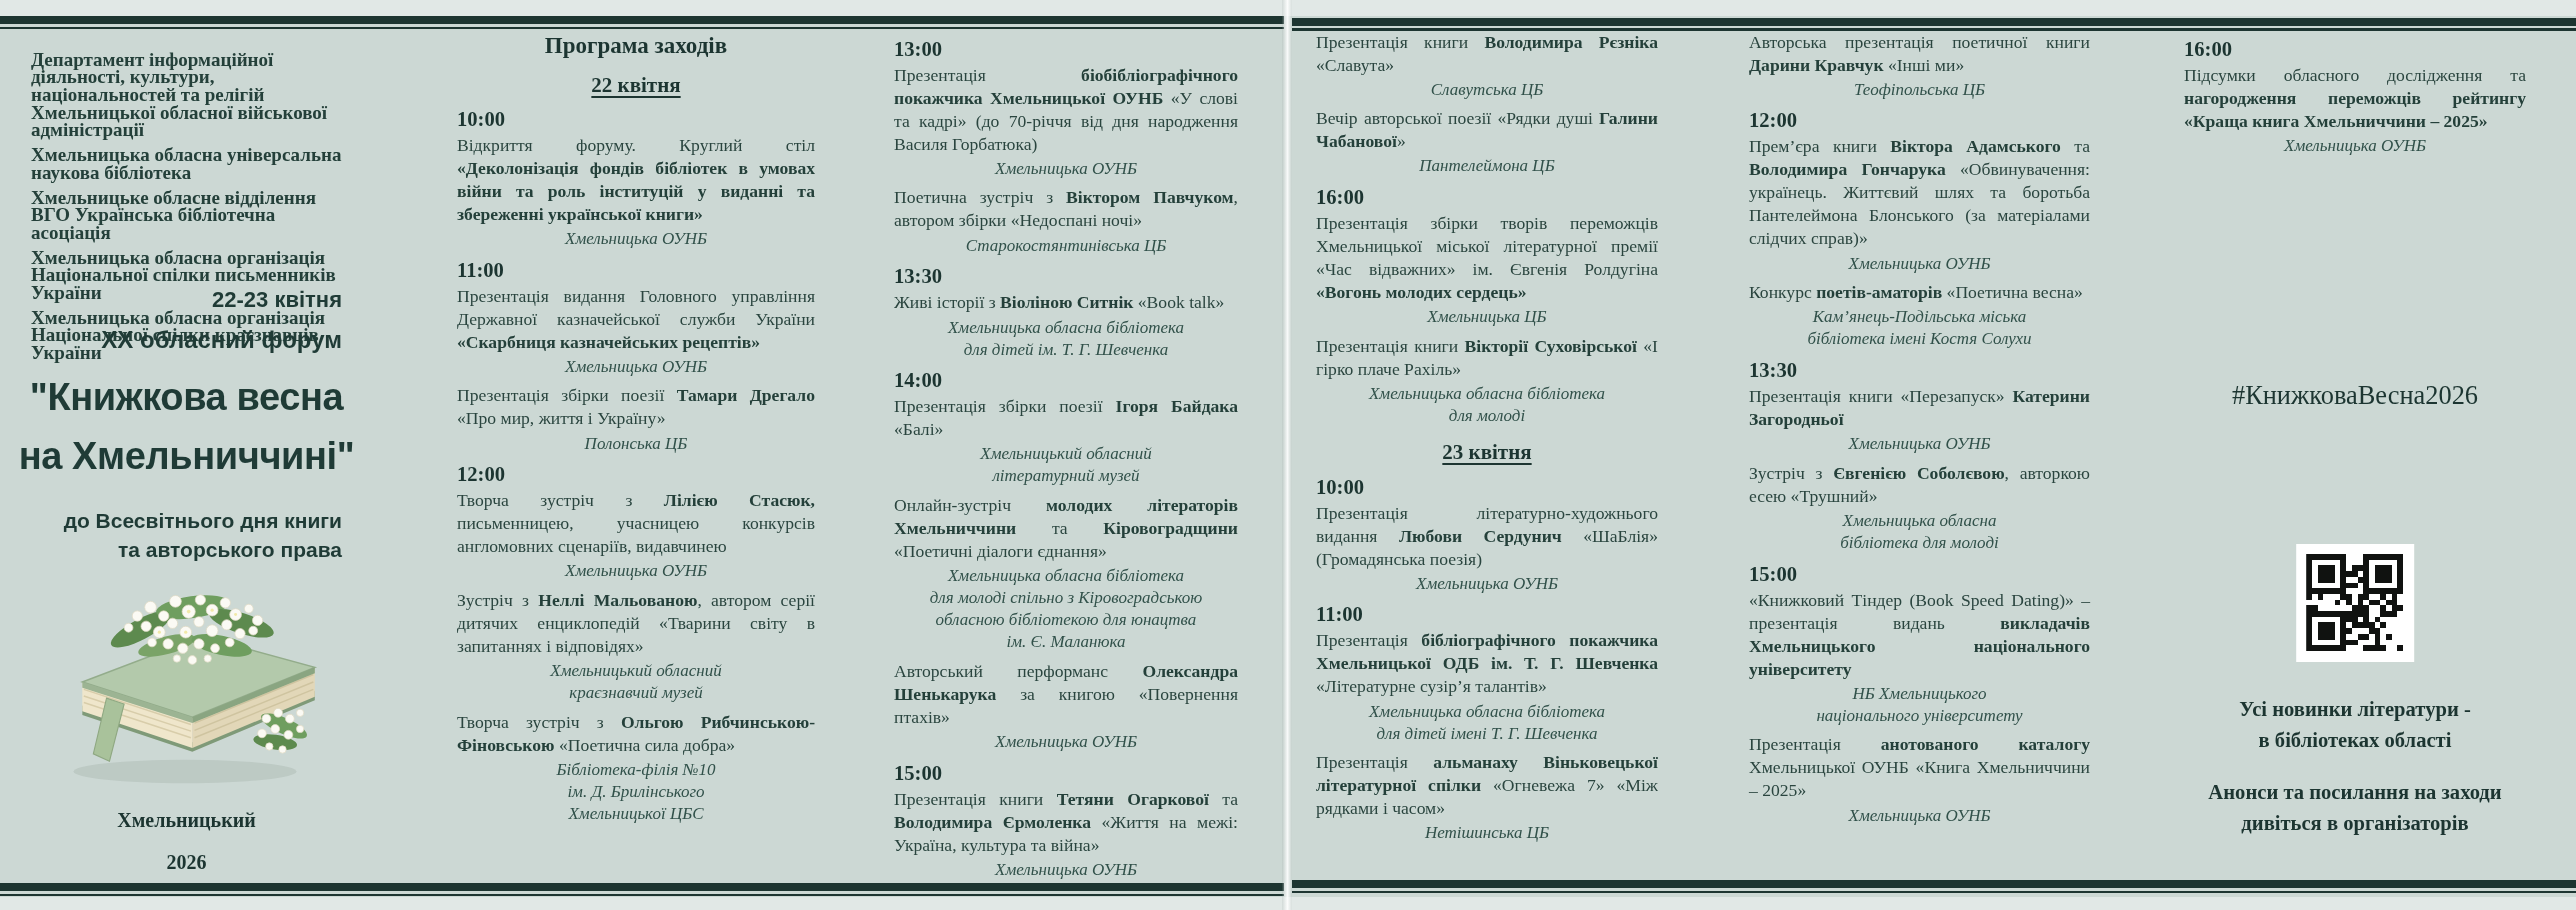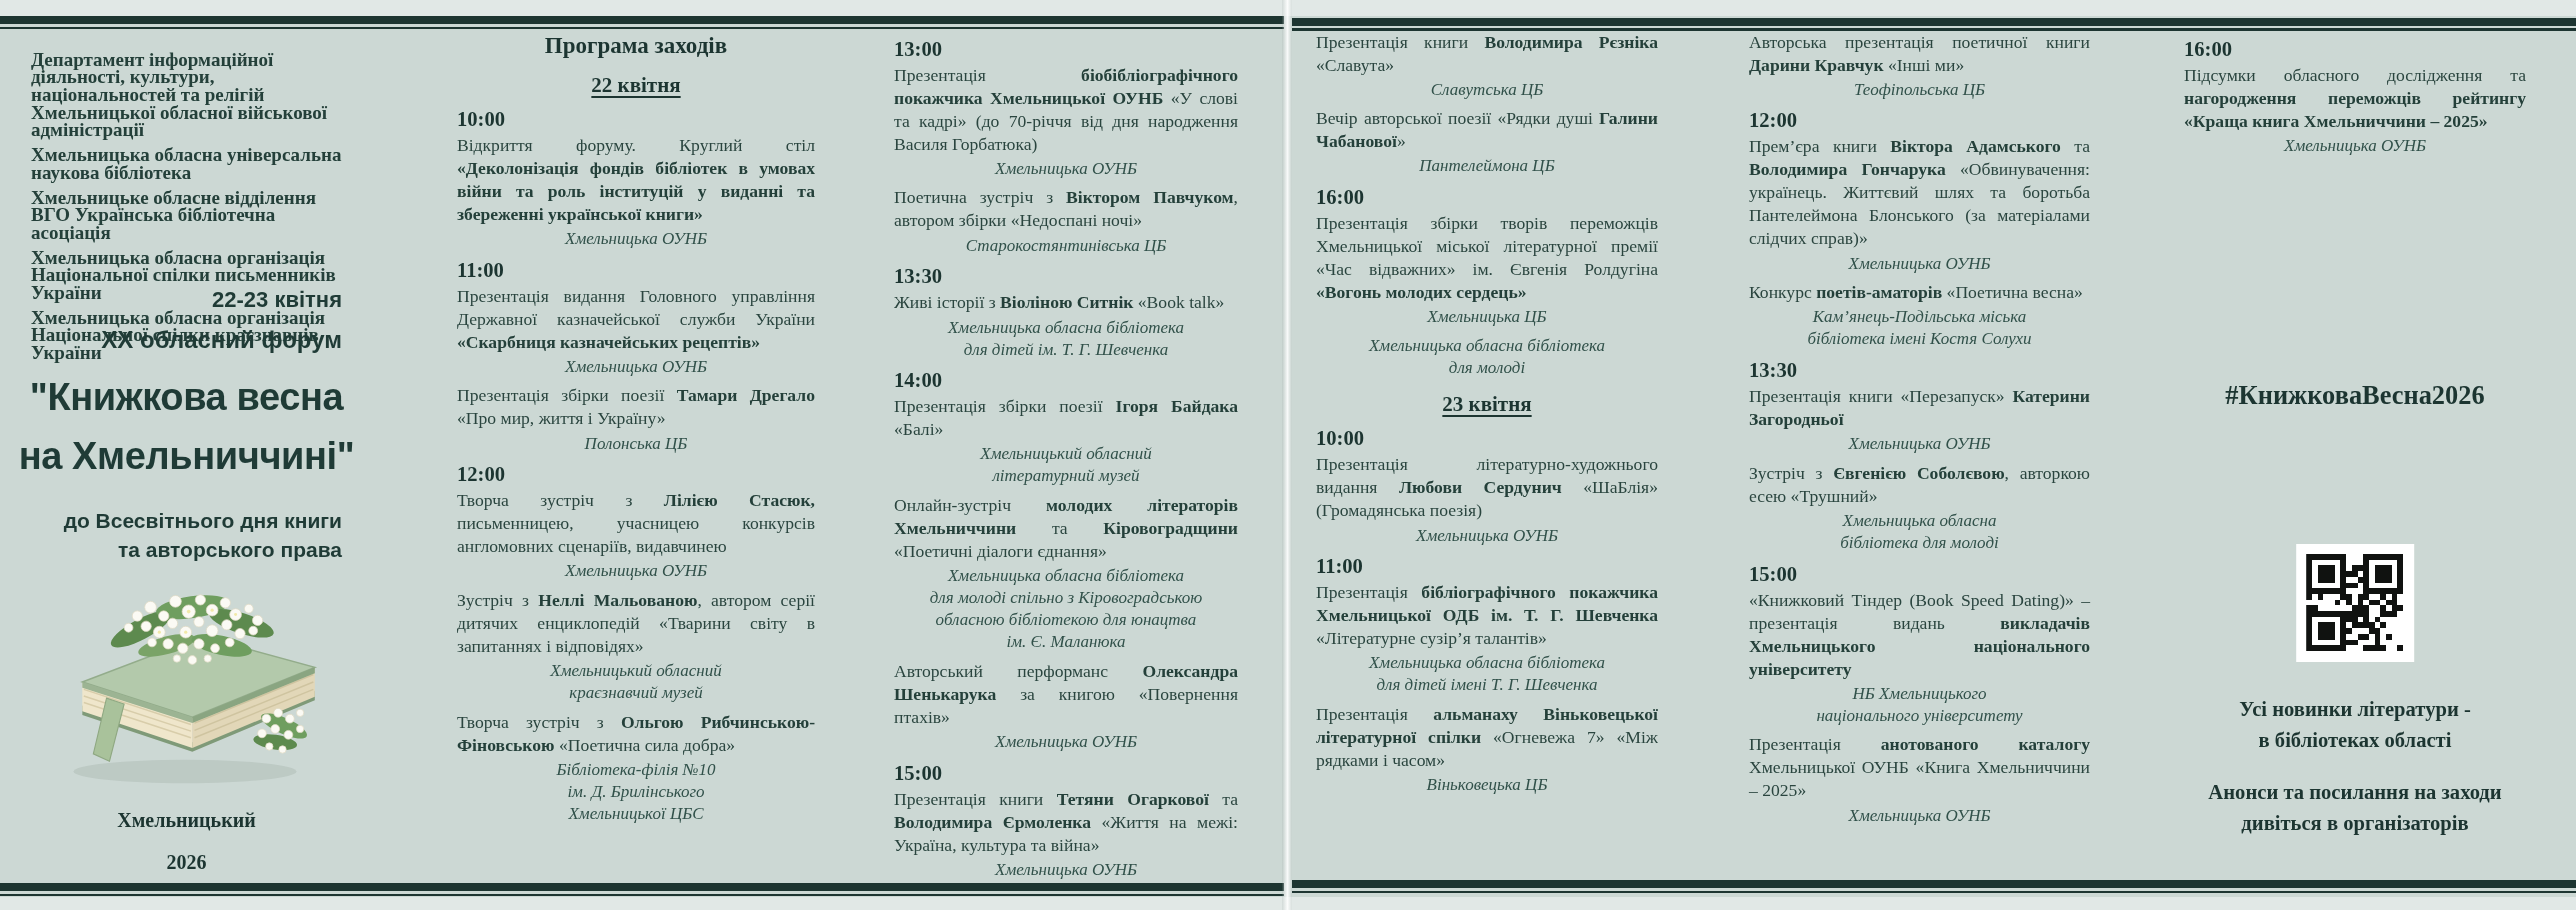--- a/index.html
+++ b/index.html
@@ -62,21 +62,21 @@
   .program-title{font-weight:bold;font-size:23px;text-align:center;color:#1c3531;margin:4.4px 0 7.3px;}
   .day{font-weight:bold;font-size:21px;text-align:center;color:#1c3531;
     text-decoration:underline;text-decoration-thickness:2.2px;text-underline-offset:4.4px;margin:13.2px 0 10.3px;}
   .time{font-weight:bold;font-size:20.6px;color:#1c3531;margin:8.8px 0 2.9px;}
   .event{font-size:17.6px;line-height:23px;text-align:justify;margin:1.5px 0;}
   .event .b{font-weight:bold;color:#24403a;}
   .venue{font-size:17px;line-height:22px;font-style:italic;text-align:center;margin:2.2px 0 6.6px;color:#31514a;}
 
   
   .hashtag{position:absolute;top:351px;width:100%;text-align:center;
-    font-weight:bold;font-size:26.4px;color:#1c3531;}
+    font-weight:normal;font-size:26.4px;color:#1c3531;}
   .qr-box{position:absolute;top:515px;left:50%;transform:translateX(-50%);
     width:97px;height:97px;padding:10.3px;background:#ffffff;box-sizing:content-box;}
   .back-footer{position:absolute;width:100%;text-align:center;
     font-weight:bold;font-size:20.6px;line-height:31px;color:#1c3531;}
   .back-footer.f1{top:665px;}
   .back-footer.f2{top:748px;}
 </style>
 </head>
 <body>
 
@@ -292,39 +292,40 @@
         </div>
         <div class="event"><span>Вечір авторської поезії «Рядки душі </span><span class="b">Галини Чабанової</span><span>»</span></div>
         <div class="venue">
           <div>Пантелеймона ЦБ</div>
         </div>
         <div class="time">16:00</div>
         <div class="event"><span>Презентація збірки творів переможців Хмельницької міської літературної премії «Час відважних» ім. Євгенія Ролдугіна </span><span class="b">«Вогонь молодих сердець»</span></div>
         <div class="venue">
           <div>Хмельницька ЦБ</div>
         </div>
+        <div class="event"><span>Презентація книги </span><span class="b">Вікторії Суховірської</span><span> «І гірко плаче Рахіль»</span></div>
         <div class="venue">
           <div>Хмельницька обласна бібліотека</div>
           <div>для молоді</div>
         </div>
         <div class="day">23 квітня</div>
         <div class="time">10:00</div>
         <div class="event"><span>Презентація літературно-художнього видання </span><span class="b">Любови Сердунич</span><span> «ШаБлія» (Громадянська поезія)</span></div>
         <div class="venue">
           <div>Хмельницька ОУНБ</div>
         </div>
         <div class="time">11:00</div>
         <div class="event"><span>Презентація </span><span class="b">бібліографічного покажчика Хмельницької ОДБ ім. Т. Г. Шевченка</span><span> «Літературне сузір’я талантів»</span></div>
         <div class="venue">
           <div>Хмельницька обласна бібліотека</div>
           <div>для дітей імені Т. Г. Шевченка</div>
         </div>
         <div class="event"><span>Презентація </span><span class="b">альманаху Віньковецької літературної спілки</span><span> «Огневежа 7» «Між рядками і часом»</span></div>
         <div class="venue">
-          <div>Віньковецька ЦБ</div>
+          <div>Нетішинська ЦБ</div>
         </div>
       </div>
   </section>
 
   <section class="col col5">
     <div class="items">
         <div class="event"><span>Авторська презентація поетичної книги </span><span class="b">Дарини Кравчук</span><span> «Інші ми»</span></div>
         <div class="venue">
           <div>Теофіпольська ЦБ</div>
         </div>

